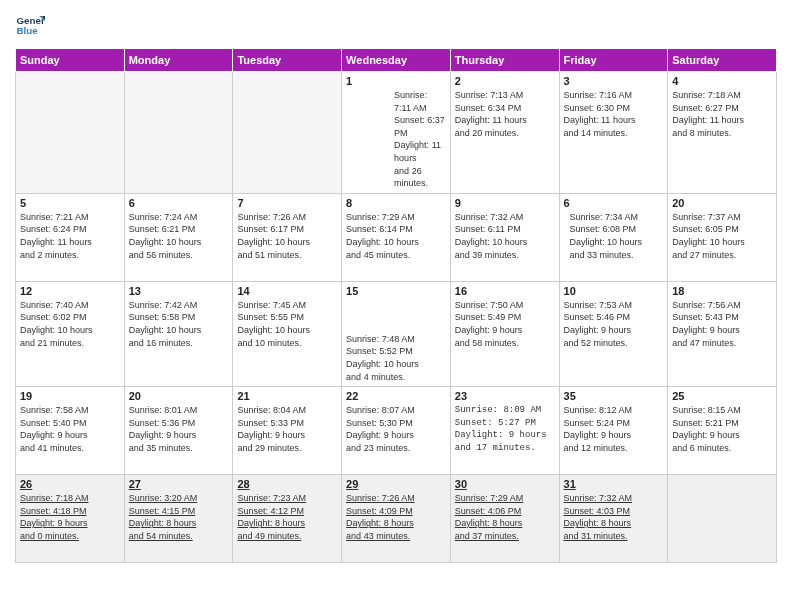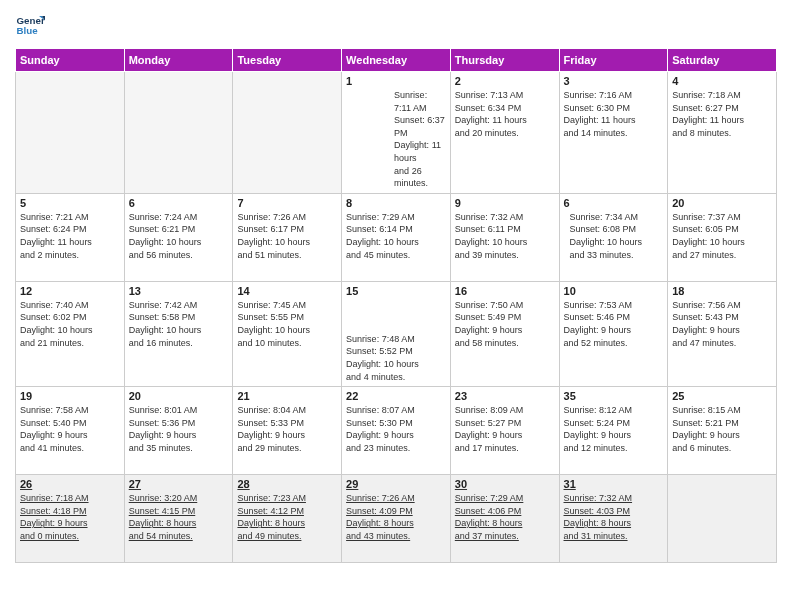--- a/index.html
+++ b/index.html
@@ -280,21 +280,21 @@
           </td>
           <td>
             <div class="day-num">22</div>
             <div class="day-info" style="white-space: pre-line;">Sunrise: 8:07 AM
 Sunset: 5:30 PM
 Daylight: 9 hours
 and 23 minutes.</div>
           </td>
           <td>
             <div class="day-num">23</div>
-            <div class="day-info" style="white-space: pre-line;">Sunrise: 8:09 AM
+            <div class="day-info" style="white-space: pre-line; font-family: Liberation Mono, monospace;">Sunrise: 8:09 AM
 Sunset: 5:27 PM
 Daylight: 9 hours
 and 17 minutes.</div>
           </td>
           <td>
             <div class="day-num">35</div>
             <div class="day-info" style="white-space: pre-line;">Sunrise: 8:12 AM
 Sunset: 5:24 PM
 Daylight: 9 hours
 and 12 minutes.</div>

